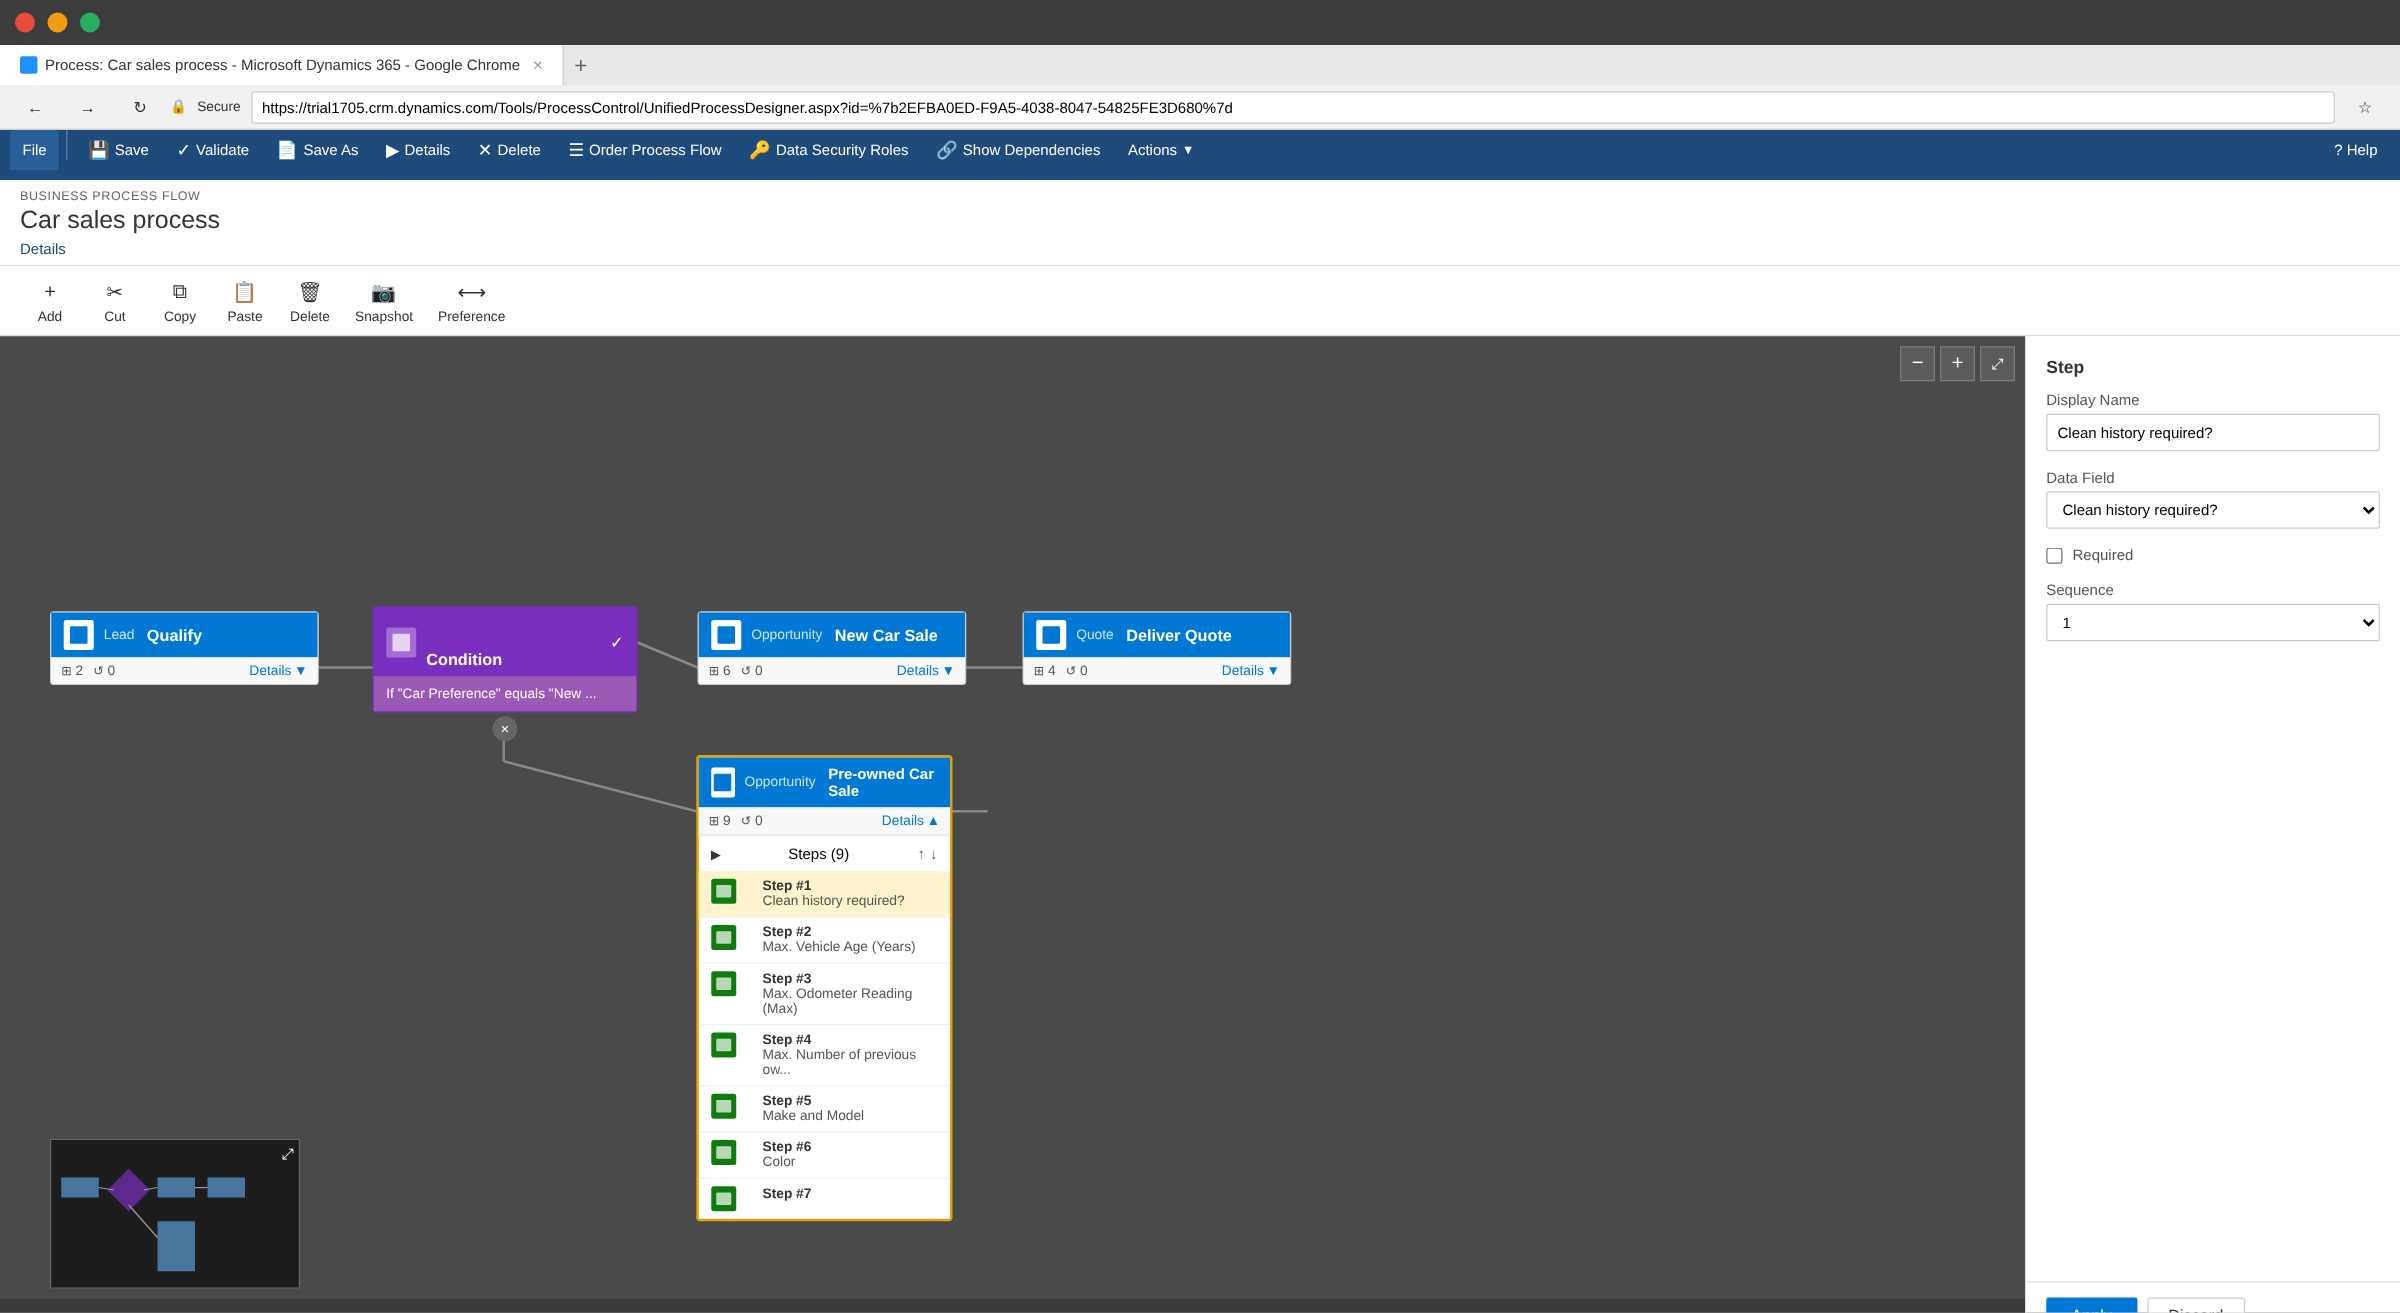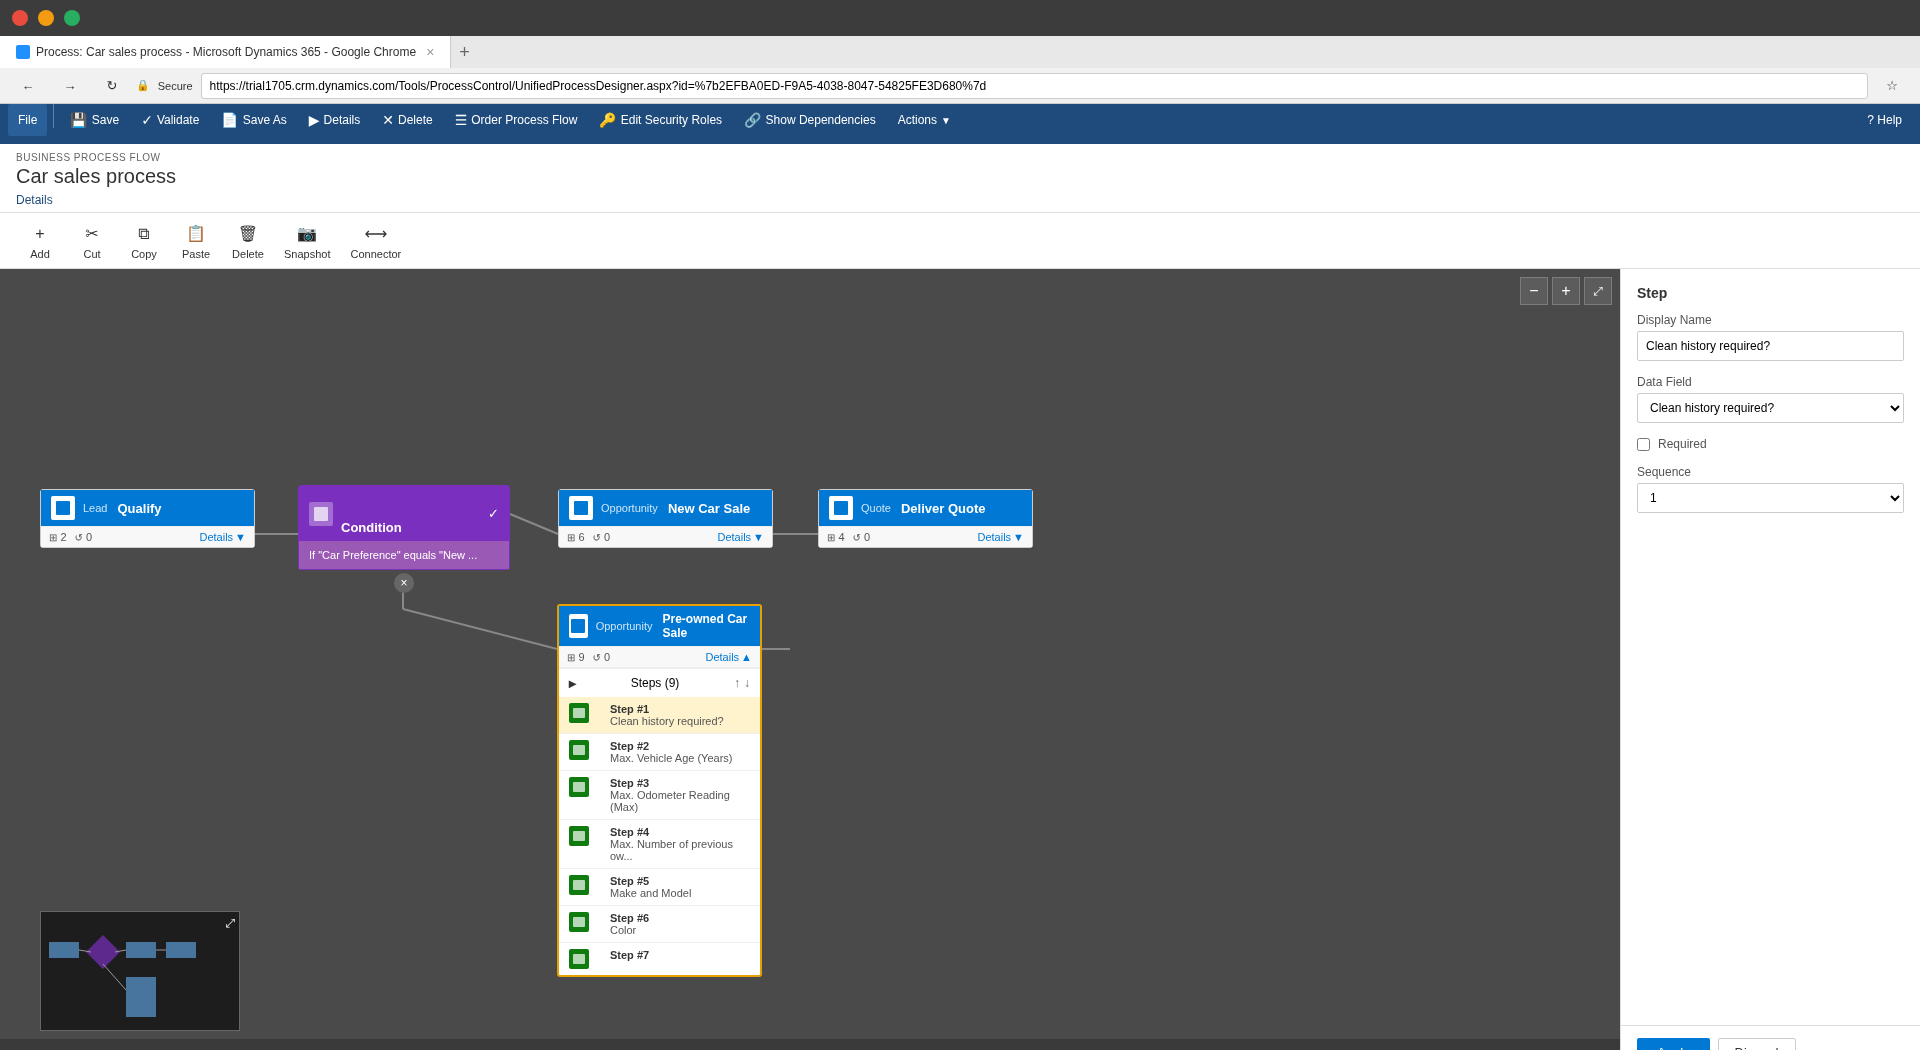--- a/index.html
+++ b/index.html
@@ -157,21 +157,21 @@
   <button class="toolbar-btn">
     <span style="font-size:14px;">✕</span>
     <span>Delete</span>
   </button>
   <button class="toolbar-btn">
     <span style="font-size:14px;">☰</span>
     <span>Order Process Flow</span>
   </button>
   <button class="toolbar-btn">
     <span style="font-size:14px;">🔑</span>
-    <span>Edit Security Roles</span>
+    <span>Data Security Roles</span>
   </button>
   <button class="toolbar-btn">
     <span style="font-size:14px;">🔗</span>
     <span>Show Dependencies</span>
   </button>
   <button class="toolbar-btn">
     <span>Actions</span>
     <span style="font-size:10px;">▼</span>
   </button>
   <button class="toolbar-btn help-btn">
@@ -205,21 +205,21 @@
   <button class="cmd-btn">
     <div class="cmd-icon">🗑</div>
     <span>Delete</span>
   </button>
   <button class="cmd-btn">
     <div class="cmd-icon">📷</div>
     <span>Snapshot</span>
   </button>
   <button class="cmd-btn">
     <div class="cmd-icon">⟷</div>
-    <span>Connector</span>
+    <span>Preference</span>
   </button>
 </div>
 
 <div class="main-area">
 
   <div class="canvas-area">
 
     <div class="canvas-icons">
       <div class="canvas-icon-btn" style="font-size:16px;">−</div>
       <div class="canvas-icon-btn" style="font-size:16px;">+</div>

